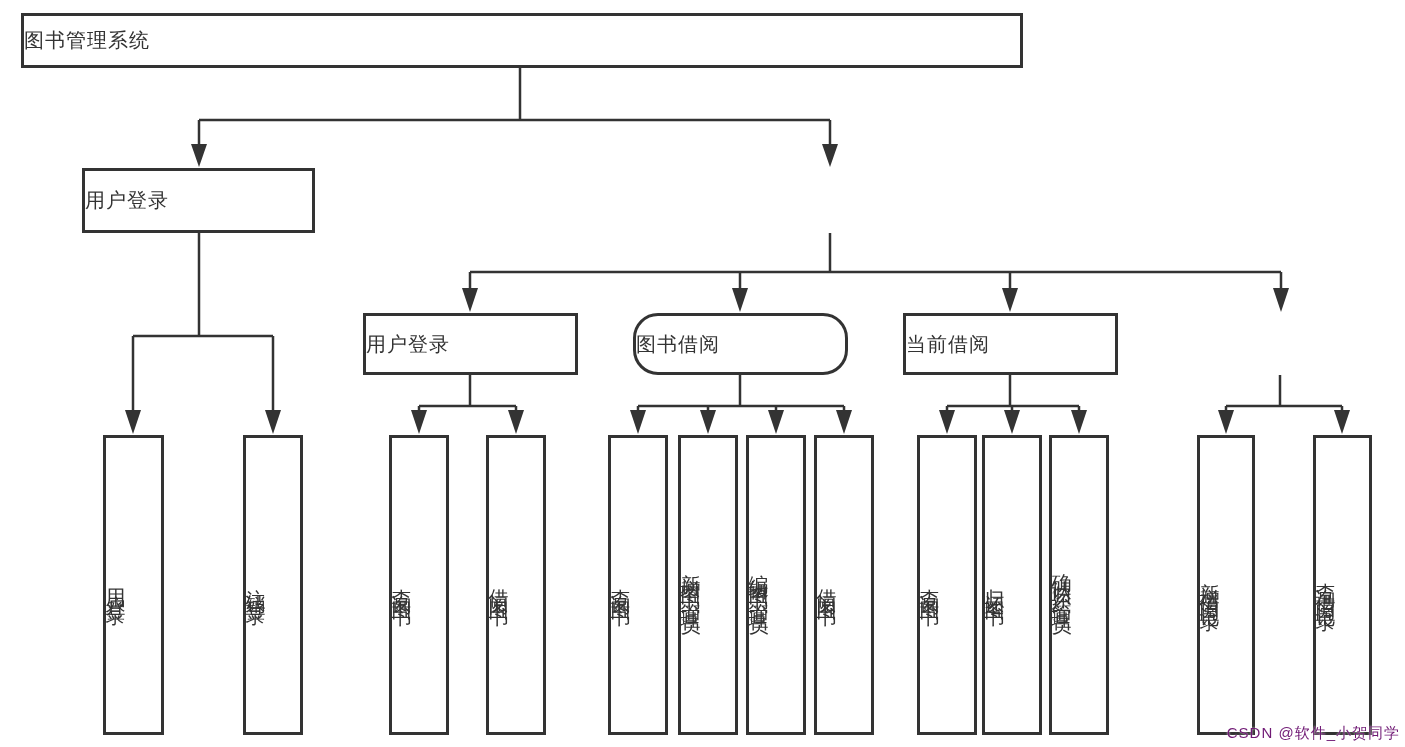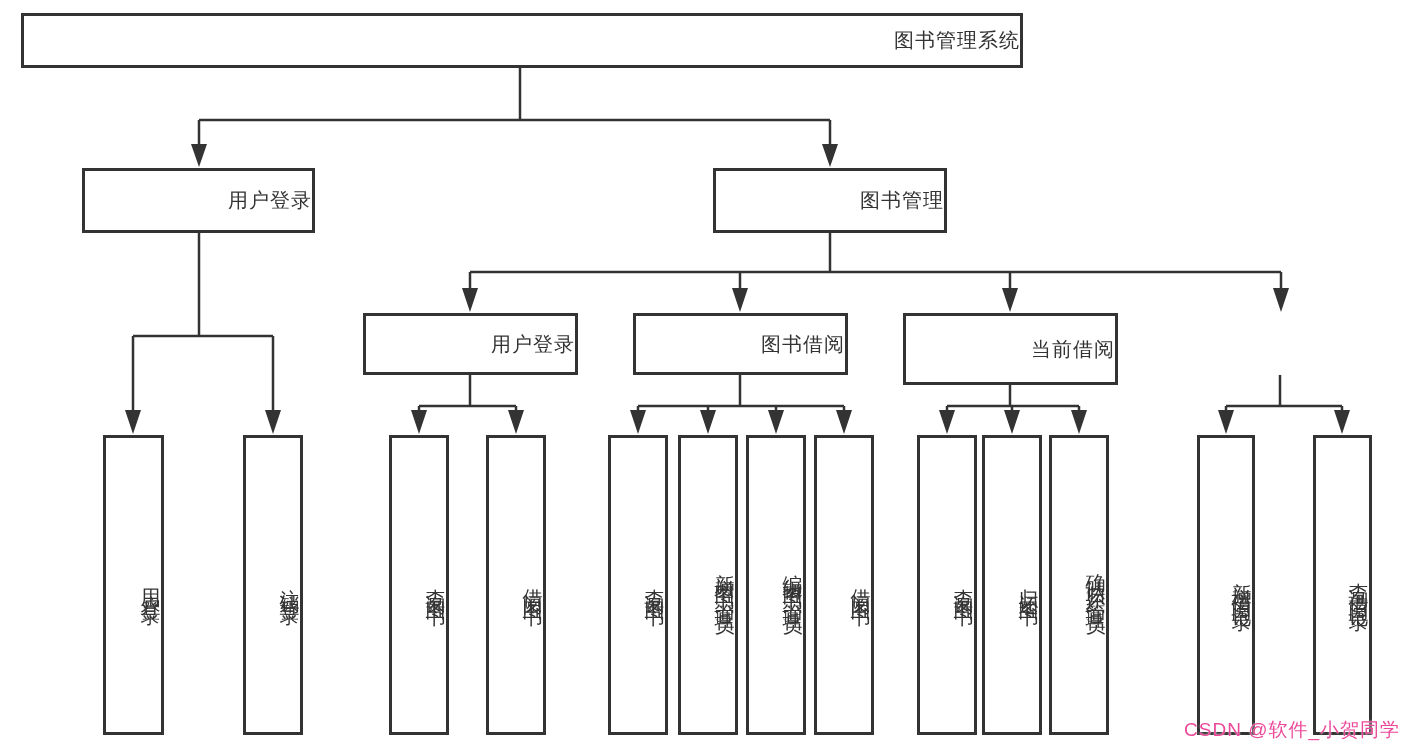--- a/index.html
+++ b/index.html
@@ -3,33 +3,33 @@
 <meta charset="utf-8">
 <style>
   html,body { margin:0; padding:0; background:#fff; }
   .canvas {
     position:relative; width:1405px; height:747px; background:#ffffff;
     font-family:"Liberation Sans", sans-serif; overflow:hidden;
   }
   .node {
     position:absolute; box-sizing:border-box;
     border:3px solid #333333; background:#ffffff; color:#333333;
-    display:flex; align-items:center; justify-content:flex-end;
+    display:flex; align-items:center; justify-content:flex-start;
   }
   .hnode { font-size:20px; letter-spacing:1px; }
   .leaf span {
     writing-mode: vertical-rl; text-orientation: mixed;
     font-size:20px; letter-spacing:6px; color:#333333;
     line-height:1;
   }
   svg.wires { position:absolute; left:0; top:0; z-index:0; }
   .node { z-index:1; }
   .watermark {
     position:absolute; right:5px; bottom:4px; z-index:5;
-    font-size:19px; color:#ec4899; letter-spacing:1px;
+    font-size:15px; color:#701a75; letter-spacing:1px;
     text-shadow:0 0 2px #ffffff;
   }
 </style>
 </head>
 <body>
 
 <div class="canvas">
 
   <svg class="wires" width="1405" height="747" viewBox="0 0 1405 747">
     <g stroke="#333333" stroke-width="2.5" fill="none">
@@ -97,31 +97,28 @@
     </g>
   </svg>
 
   <div class="node hnode" style="left:21px; top:13px; width:1002px; height:55px;">
     <span>图书管理系统</span>
   </div>
 
   <div class="node hnode" style="left:82px; top:168px; width:233px; height:65px;">
     <span>用户登录</span>
   </div>
-  <div class="node hnode" style="left:713px; top:168px; width:234px; height:65px;">
-    <span>图书管理</span>
-  </div>
 
   <div class="node hnode" style="left:363px; top:313px; width:215px; height:62px;">
     <span>用户登录</span>
   </div>
-  <div class="node hnode" style="left:633px; top:313px; width:215px; height:62px;">
+  <div class="node hnode" style="left:633px; top:313px; width:215px; height:62px;border-radius:25px;">
     <span>图书借阅</span>
   </div>
-  <div class="node hnode" style="left:903px; top:313px; width:215px; height:72px;">
+  <div class="node hnode" style="left:903px; top:313px; width:215px; height:62px;">
     <span>当前借阅</span>
   </div>
 
   <div class="node leaf" style="left:103px; top:435px; width:61px; height:300px;">
     <span>用户登录</span>
   </div>
   <div class="node leaf" style="left:243px; top:435px; width:60px; height:300px;">
     <span>注销登录</span>
   </div>
 

